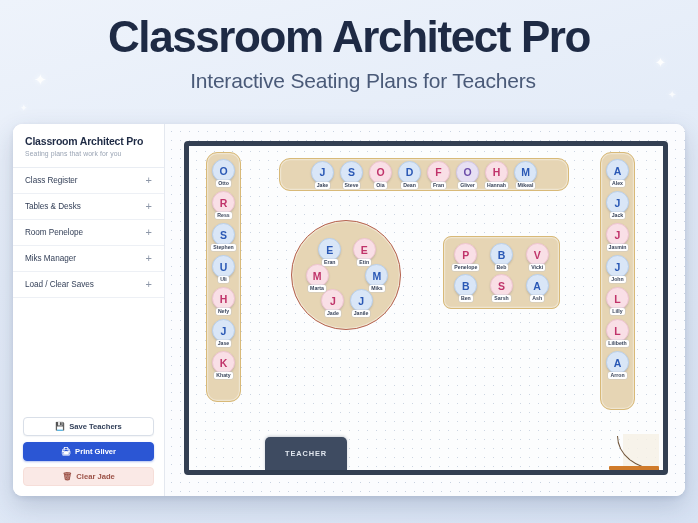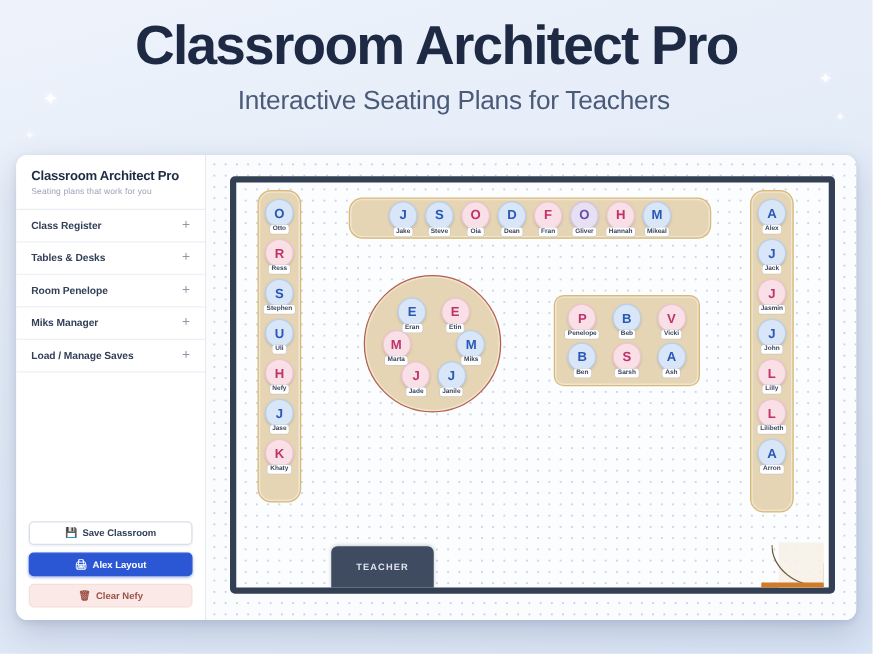--- a/index.html
+++ b/index.html
@@ -96,21 +96,21 @@
     height: 26px;
     padding: 0 12px;
     display: flex;
     align-items: center;
     justify-content: space-between;
     border-bottom: 1px solid #edf0f5;
     cursor: pointer;
   }
   .nav-label {
     font-size: 8.2px;
-    font-weight: 700;
+    font-weight: 400;
     color: #333f57;
     letter-spacing: -.05px;
   }
   .nav-plus {
     font-size: 11px;
     color: #8d97a8;
     line-height: 1;
     font-weight: 400;
   }
   .side-actions {
@@ -329,36 +329,36 @@
         </div>
         <div class="nav-item">
           <span class="nav-label">Room Penelope</span>
           <span class="nav-plus">+</span>
         </div>
         <div class="nav-item">
           <span class="nav-label">Miks Manager</span>
           <span class="nav-plus">+</span>
         </div>
         <div class="nav-item">
-          <span class="nav-label">Load / Manage Saves</span>
+          <span class="nav-label">Load / Clear Saves</span>
           <span class="nav-plus">+</span>
         </div>
       </nav>
     <div class="side-actions" id="side-actions">
         <div class="btn btn-save">
           <span class="bi">💾</span>
-          <span>Save Classroom</span>
+          <span>Save Teachers</span>
         </div>
         <div class="btn btn-print">
           <span class="bi">🖨</span>
-          <span>Alex Layout</span>
+          <span>Print Gliver</span>
         </div>
         <div class="btn btn-clear">
           <span class="bi">🗑</span>
-          <span>Clear Nefy</span>
+          <span>Clear Jade</span>
         </div>
       </div>
   </aside>
 
   <section class="canvas">
     <div class="room" id="room">
 
       <div class="group group-col" id="g-left" style="left:17px;  top:6px;  width:35px;  height:250px;">
           <div class="seat">
             <div class="avatar blue">O</div>

